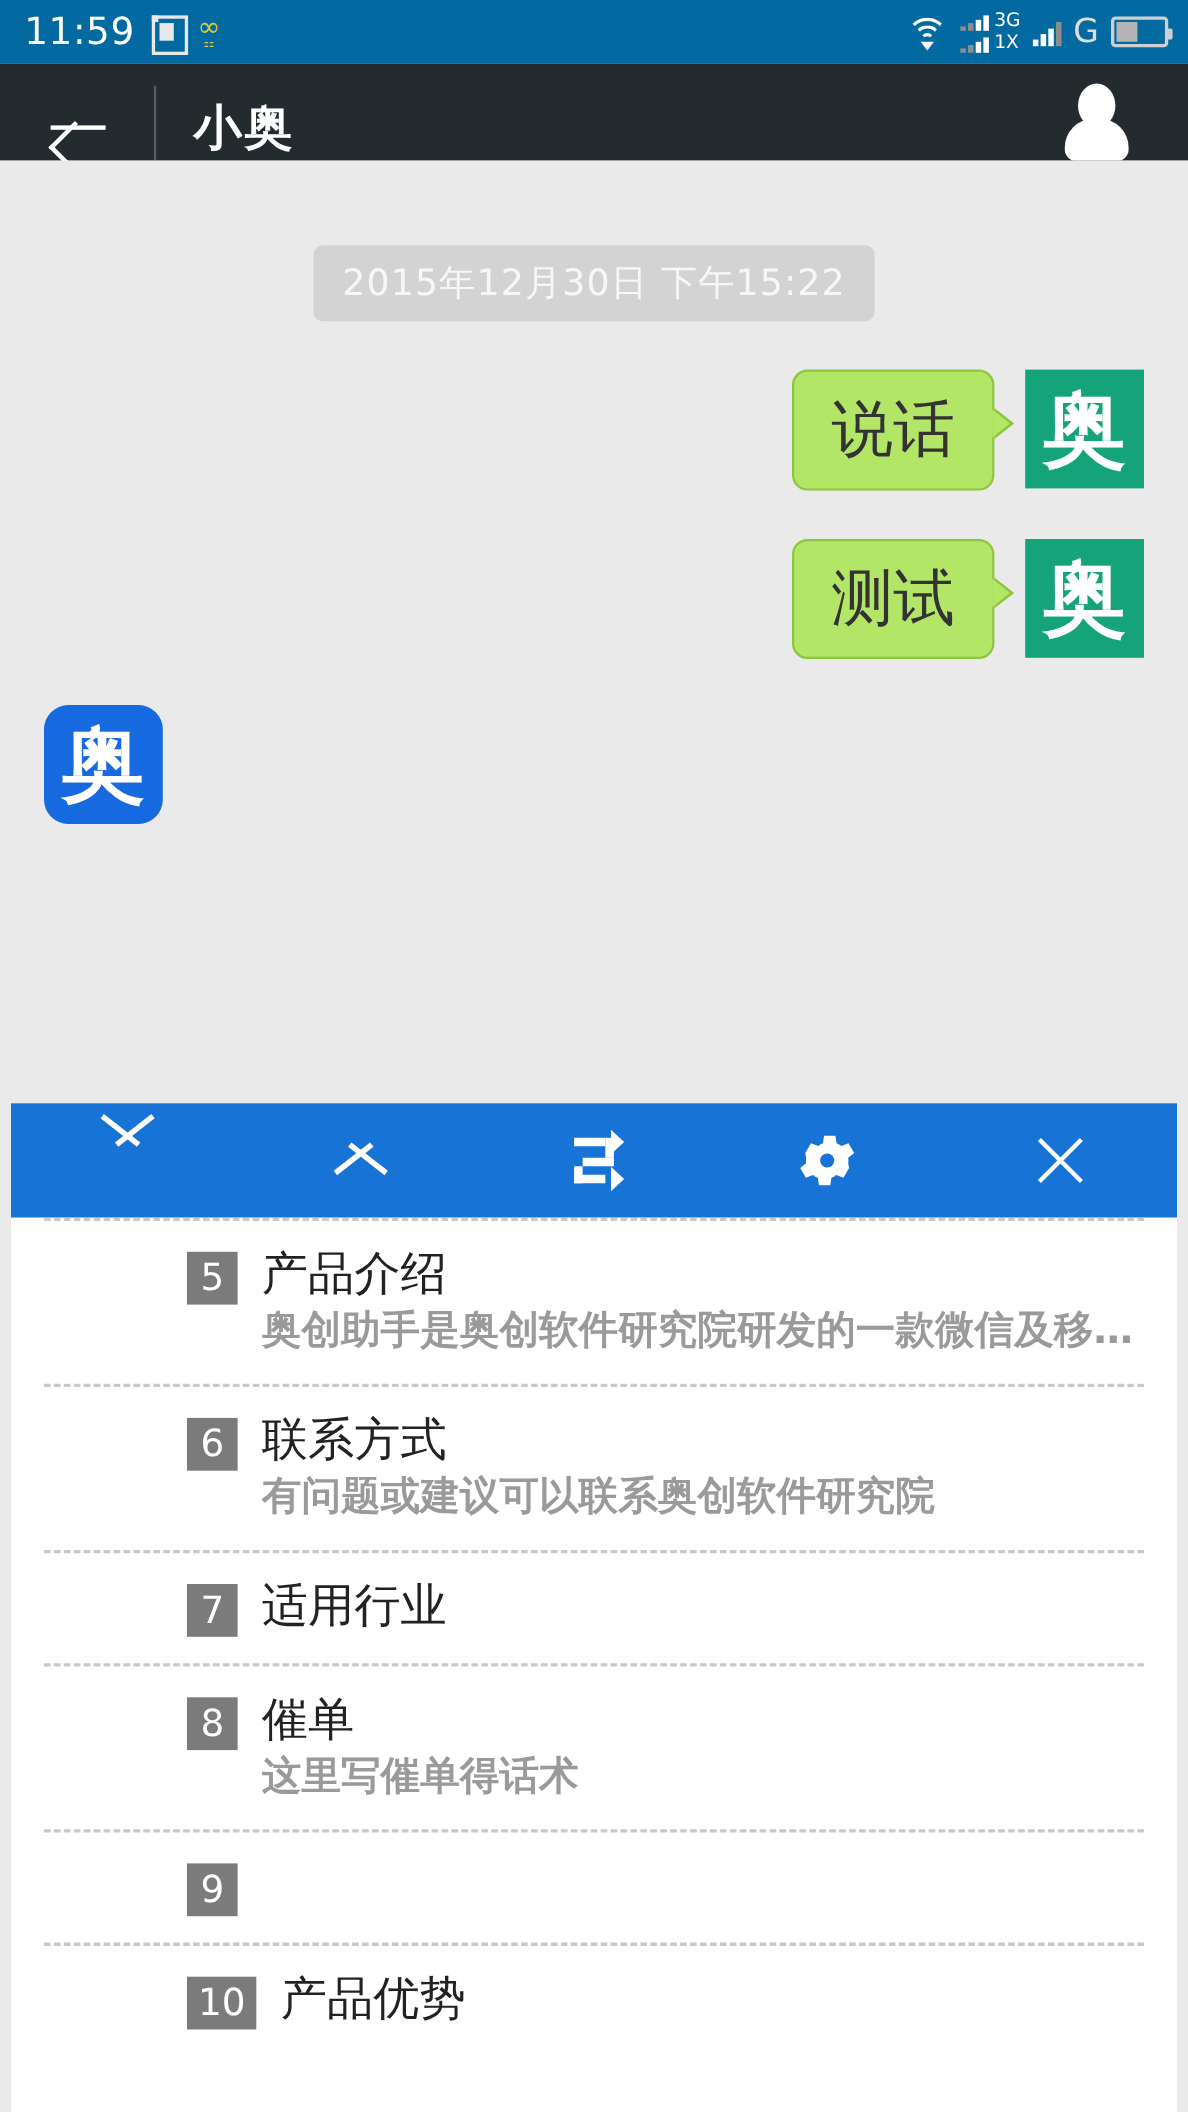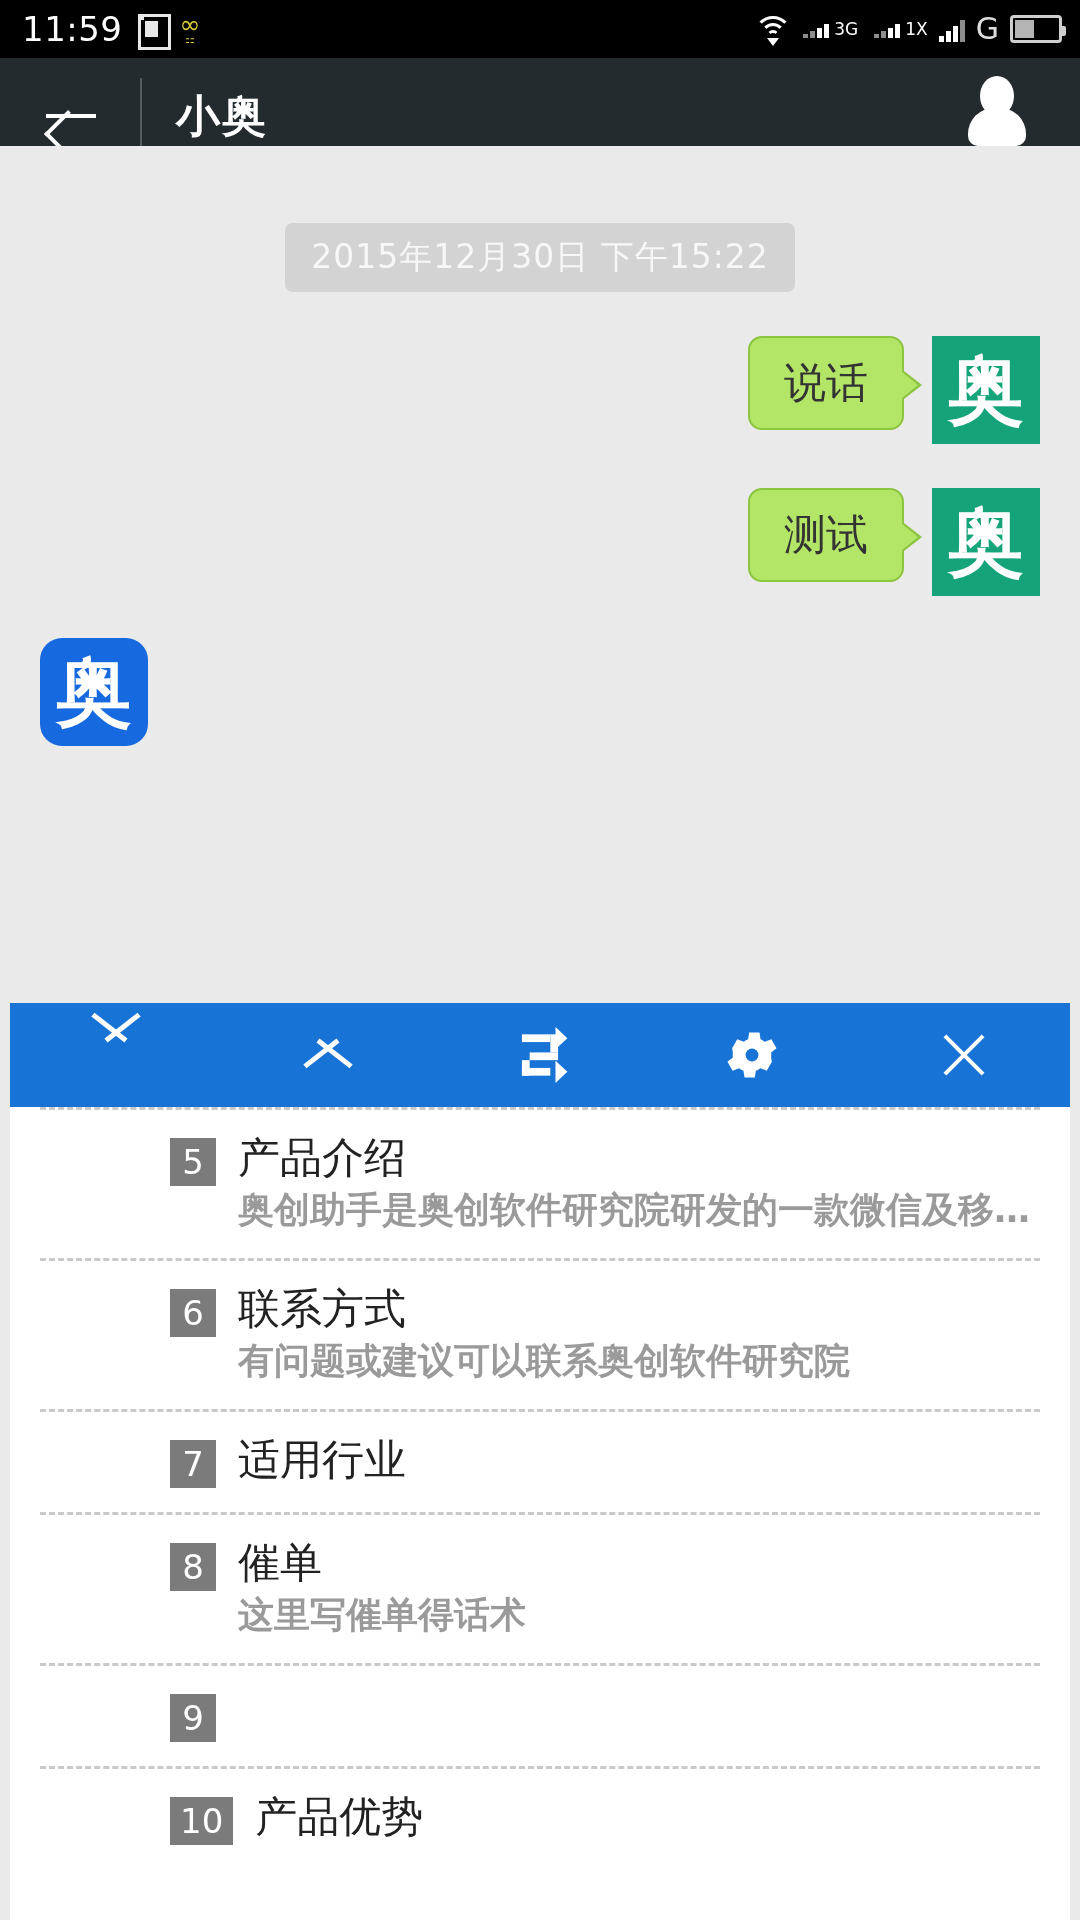--- a/index.html
+++ b/index.html
@@ -6,21 +6,21 @@
   html, body {
     width:1080px; height:1920px;
     background:#eaeaea;
     font-family:"DejaVu Sans","Liberation Sans",sans-serif;
     overflow:hidden;
   }
   .screen { position:relative; width:1080px; height:1920px; background:#eaeaea; }
 
   
   .statusbar {
-    height:58px; background:#000000; color:#fff;
+    height:58px; background:#0369a1; color:#fff;
     display:flex; align-items:center; padding:0 18px 0 22px;
   }
   .sb-time { font-size:34px; letter-spacing:.5px; line-height:1; font-weight:400; }
   .sb-left-icons { display:flex; align-items:center; gap:14px; margin-left:16px; }
   .sb-spacer { flex:1; }
   .sb-right { display:flex; align-items:center; gap:11px; }
   .icon-crop { width:27px; height:30px; position:relative; }
   .icon-crop::before, .icon-crop::after {
     content:""; position:absolute; border:3px solid #e8e8e8;
   }
@@ -41,21 +41,21 @@
   .wifi b { position:absolute; left:50%; top:24px; transform:translateX(-50%);
             width:0;height:0;border-left:6px solid transparent;border-right:6px solid transparent;
             border-top:8px solid #fff; }
 
   .sig { display:flex; align-items:flex-end; gap:2px; height:26px; }
   .sig s { display:block; width:5px; background:#fff; text-decoration:none; }
   .sig s.b1{height:6px;} .sig s.b2{height:11px;} .sig s.b3{height:16px;} .sig s.b4{height:22px;}
   .sig s.dim{ background:#8d8d8d; }
   .sig-sm { height:14px; }
   .sig-sm s.b1{height:4px;} .sig-sm s.b2{height:7px;} .sig-sm s.b3{height:10px;} .sig-sm s.b4{height:14px;}
-  .dual { display:flex; flex-direction:row; gap:16px; }
+  .dual { display:flex; flex-direction:column; gap:3px; }
   .dual-row { display:flex; align-items:flex-end; gap:5px; }
   .net-lbl { font-size:17px; line-height:1; color:#fff; }
   .gnet { font-size:30px; line-height:1; color:#ddd; font-weight:400; }
 
   .battery { width:52px; height:28px; border:3px solid #cfcfcf; border-radius:4px;
              position:relative; display:flex; align-items:center; padding:2px; }
   .battery::after { content:""; position:absolute; right:-7px; top:8px; width:5px; height:10px;
                     background:#cfcfcf; border-radius:0 2px 2px 0; }
   .battery i { display:block; height:100%; background:#b4b4b4; }
 
@@ -80,21 +80,21 @@
   
   .chat { position:relative; height:604px; background:#eaeaea; padding-top:77px; }
   .ts-wrap { display:flex; justify-content:center; }
   .timestamp {
     background:#d3d3d3; color:#f7f7f7; font-size:33px;
     padding:12px 26px; border-radius:8px; letter-spacing:1px;
   }
   .msg-row { display:flex; justify-content:flex-end; align-items:flex-start; padding:0 40px; margin-top:44px; }
   .bubble {
     position:relative; background:#b3e666; border:2px solid #8cc53f; border-radius:14px;
-    padding:22px 34px; font-size:42px; color:#333; line-height:1.1; margin-right:28px;
+    padding:22px 34px; font-size:56px; color:#333; line-height:1.1; margin-right:28px;
     min-width:150px; text-align:center;
   }
   .bubble::after {
     content:""; position:absolute; right:-16px; top:34px;
     width:0;height:0;border-top:13px solid transparent;border-bottom:13px solid transparent;
     border-left:16px solid #b3e666;
   }
   .bubble::before {
     content:""; position:absolute; right:-20px; top:33px;
     width:0;height:0;border-top:14px solid transparent;border-bottom:14px solid transparent;

